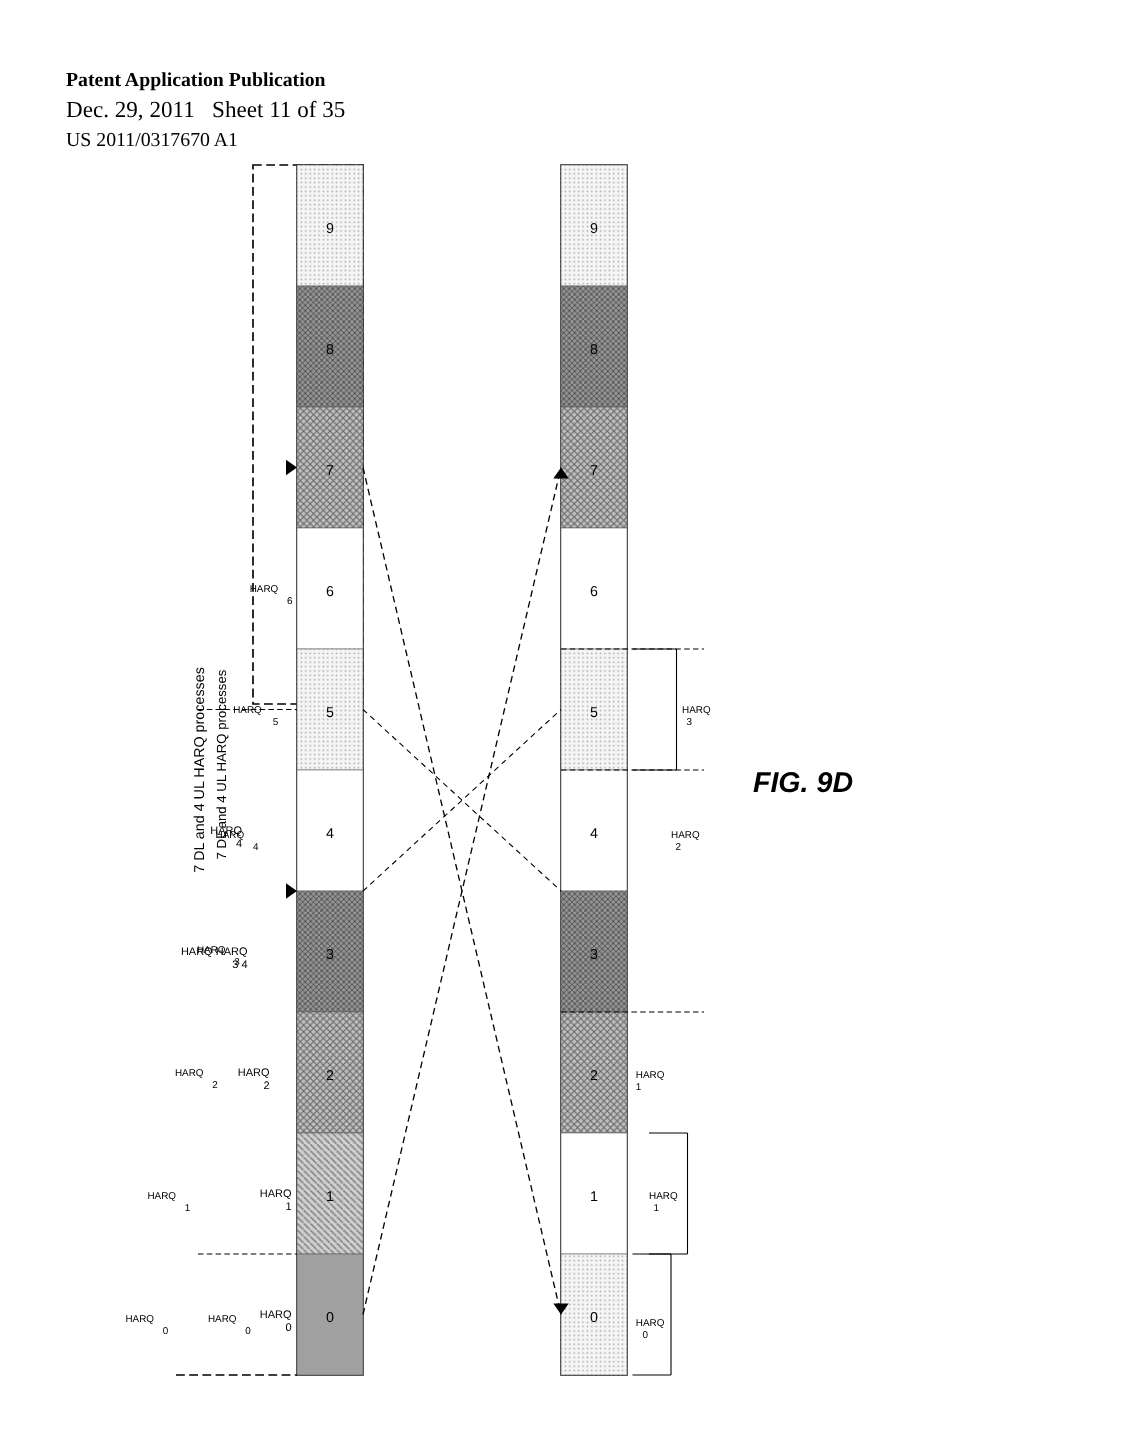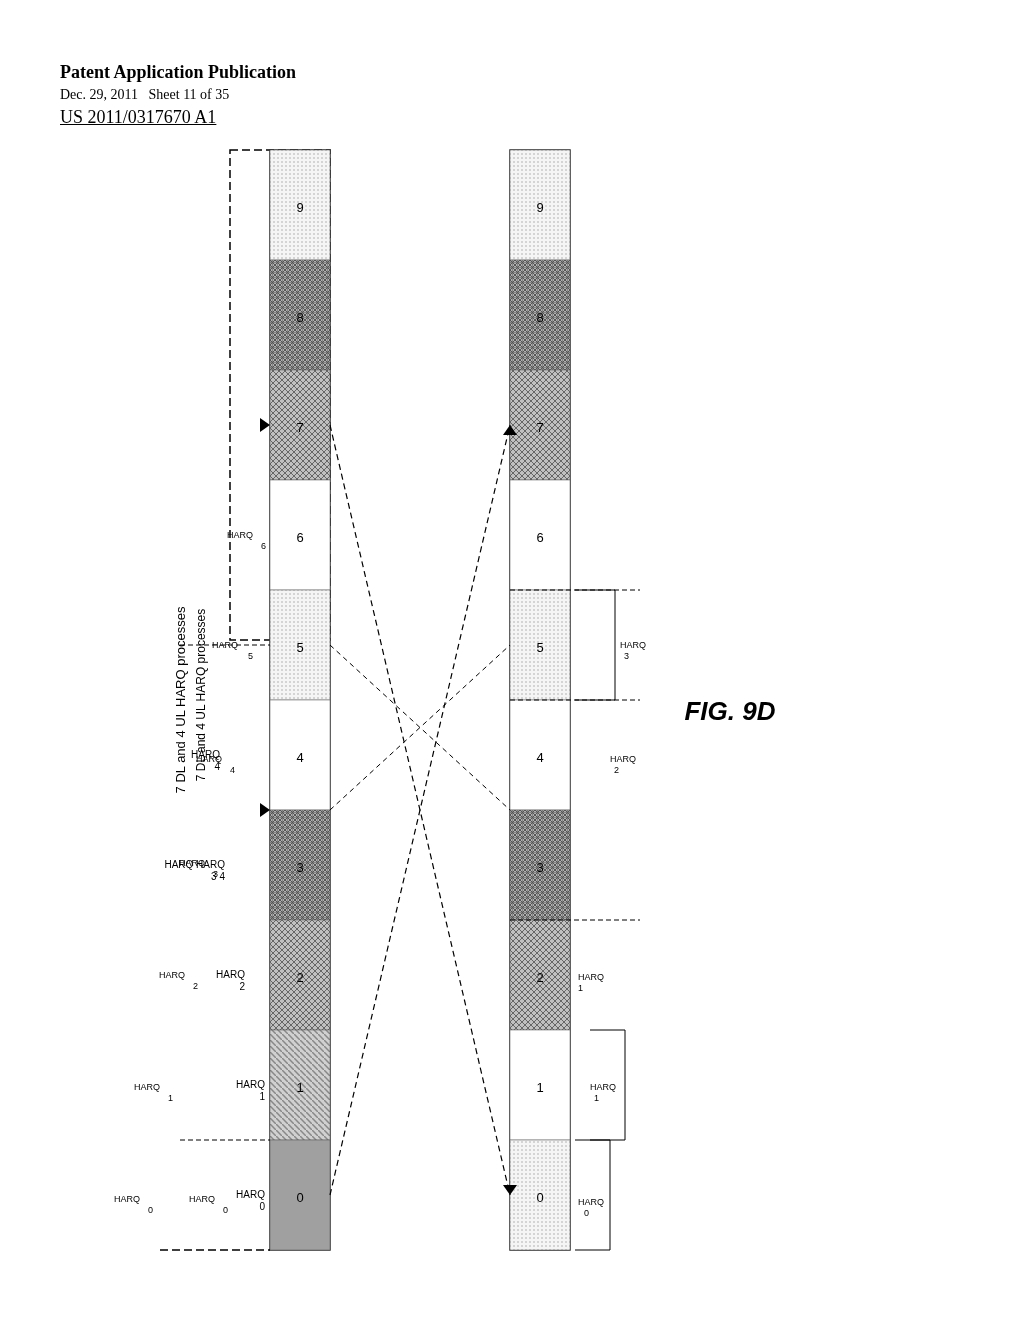--- a/index.html
+++ b/index.html
@@ -23,28 +23,27 @@
       align-items: flex-start;
       padding: 0 60px;
       flex-direction: column;
     }
     .header-left {
       font-size: 18px;
       font-weight: bold;
       line-height: 1.4;
     }
     .header-center {
-      font-size: 14px;
+      font-size: 21px;
       line-height: 1.4;
     }
     .header-right {
       font-size: 18px;
       text-align: center;
       line-height: 1.4;
-      text-decoration: underline;
     }
   </style>
 </head>
 <body>
 
 <div class="header">
   <div class="header-left">Patent Application Publication</div>
   <div class="header-center">
     <span>Dec. 29, 2011</span>&nbsp;&nbsp;
     <span>Sheet 11 of 35</span>

